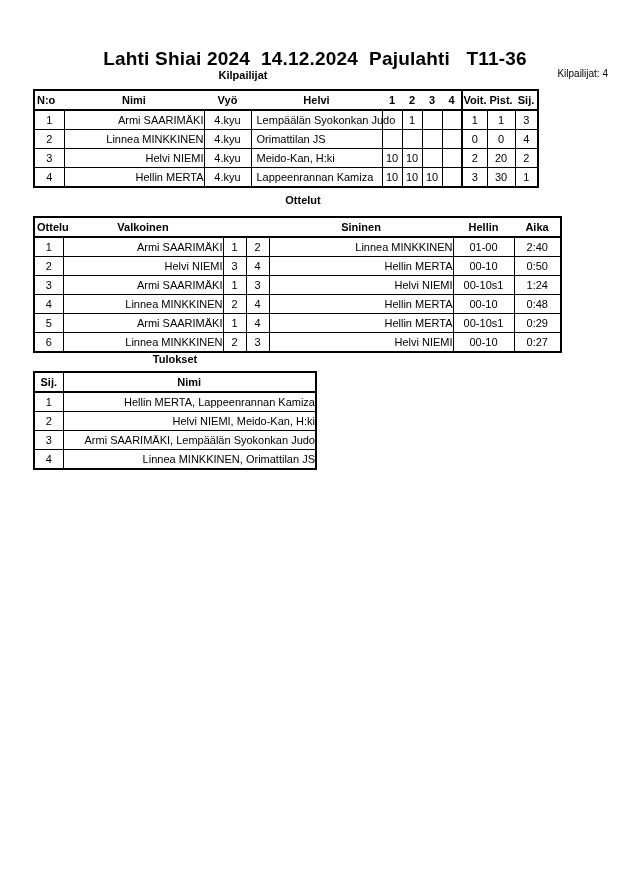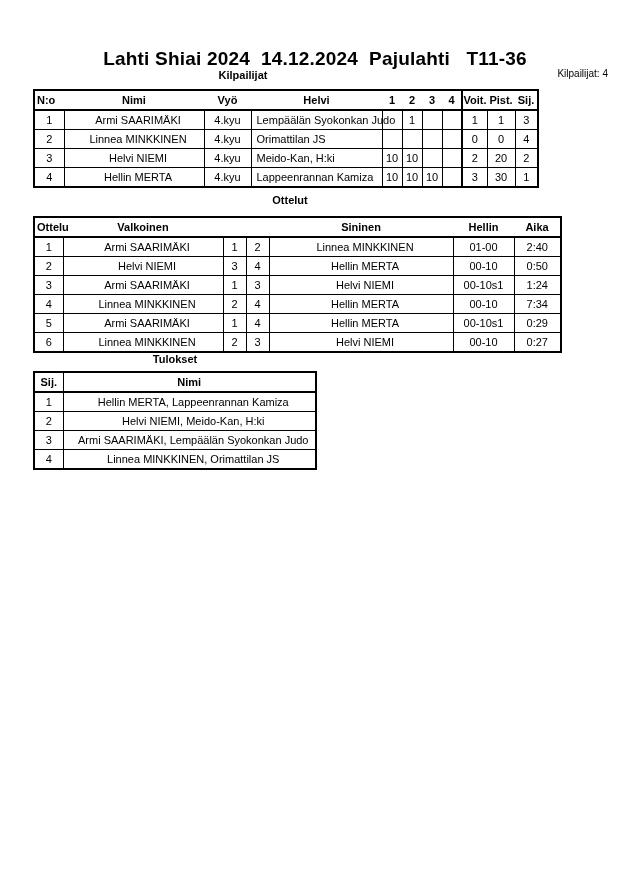--- a/index.html
+++ b/index.html
@@ -14,21 +14,21 @@
   .doc-title {
     position: absolute; top: 48px; left: 0; width: 630px;
     text-align: center; font-size: 19px; font-weight: bold;
     white-space: pre; letter-spacing: 0.2px;
   }
   .section-label {
     position: absolute; transform: translateX(-50%);
     font-size: 11px; font-weight: bold; white-space: nowrap;
   }
   #lbl-kilpailijat { left: 243px; top: 69px; }
-  #lbl-ottelut    { left: 290px; top: 194px; }
+  #lbl-ottelut    { left: 303px; top: 194px; }
   #lbl-tulokset   { left: 175px; top: 353px; }
   .count-label {
     position: absolute; right: 22px; top: 68px;
     font-size: 10px; white-space: nowrap; margin-left: 32px;
   }
 
   table {
     position: absolute;
     border-collapse: collapse;
     table-layout: fixed;
@@ -51,21 +51,21 @@
   }
   thead th {
     font-weight: bold;
     border-left: none; border-right: none;
     border-bottom: 2px solid #000;
   }
   
   #results-table thead th { border-left: 1px solid #000; border-right: 1px solid #000; }
 
   .c { text-align: center; }
-  .l { text-align: center; padding-left: 8px; }
+  .l { text-align: right; padding-left: 8px; }
   .club { text-align: left; padding-left: 5px; }
   .hleft { text-align: left; padding-left: 2px; }
   .grp { border-left: 2px solid #000 !important; }
 </style>
 </head>
 <body>
 
 <div class="page">
 
   <div class="doc-title">Lahti Shiai 2024  14.12.2024  Pajulahti   T11-36</div>
@@ -209,21 +209,21 @@
         <td class="c">00-10s1</td>
         <td class="c">1:24</td>
       </tr>
       <tr>
         <td class="c">4</td>
         <td class="l">Linnea MINKKINEN</td>
         <td class="c">2</td>
         <td class="c">4</td>
         <td class="l">Hellin MERTA</td>
         <td class="c">00-10</td>
-        <td class="c">7:34</td>
+        <td class="c">0:48</td>
       </tr>
       <tr>
         <td class="c">5</td>
         <td class="l">Armi SAARIMÄKI</td>
         <td class="c">1</td>
         <td class="c">4</td>
         <td class="l">Hellin MERTA</td>
         <td class="c">00-10s1</td>
         <td class="c">0:29</td>
       </tr>

